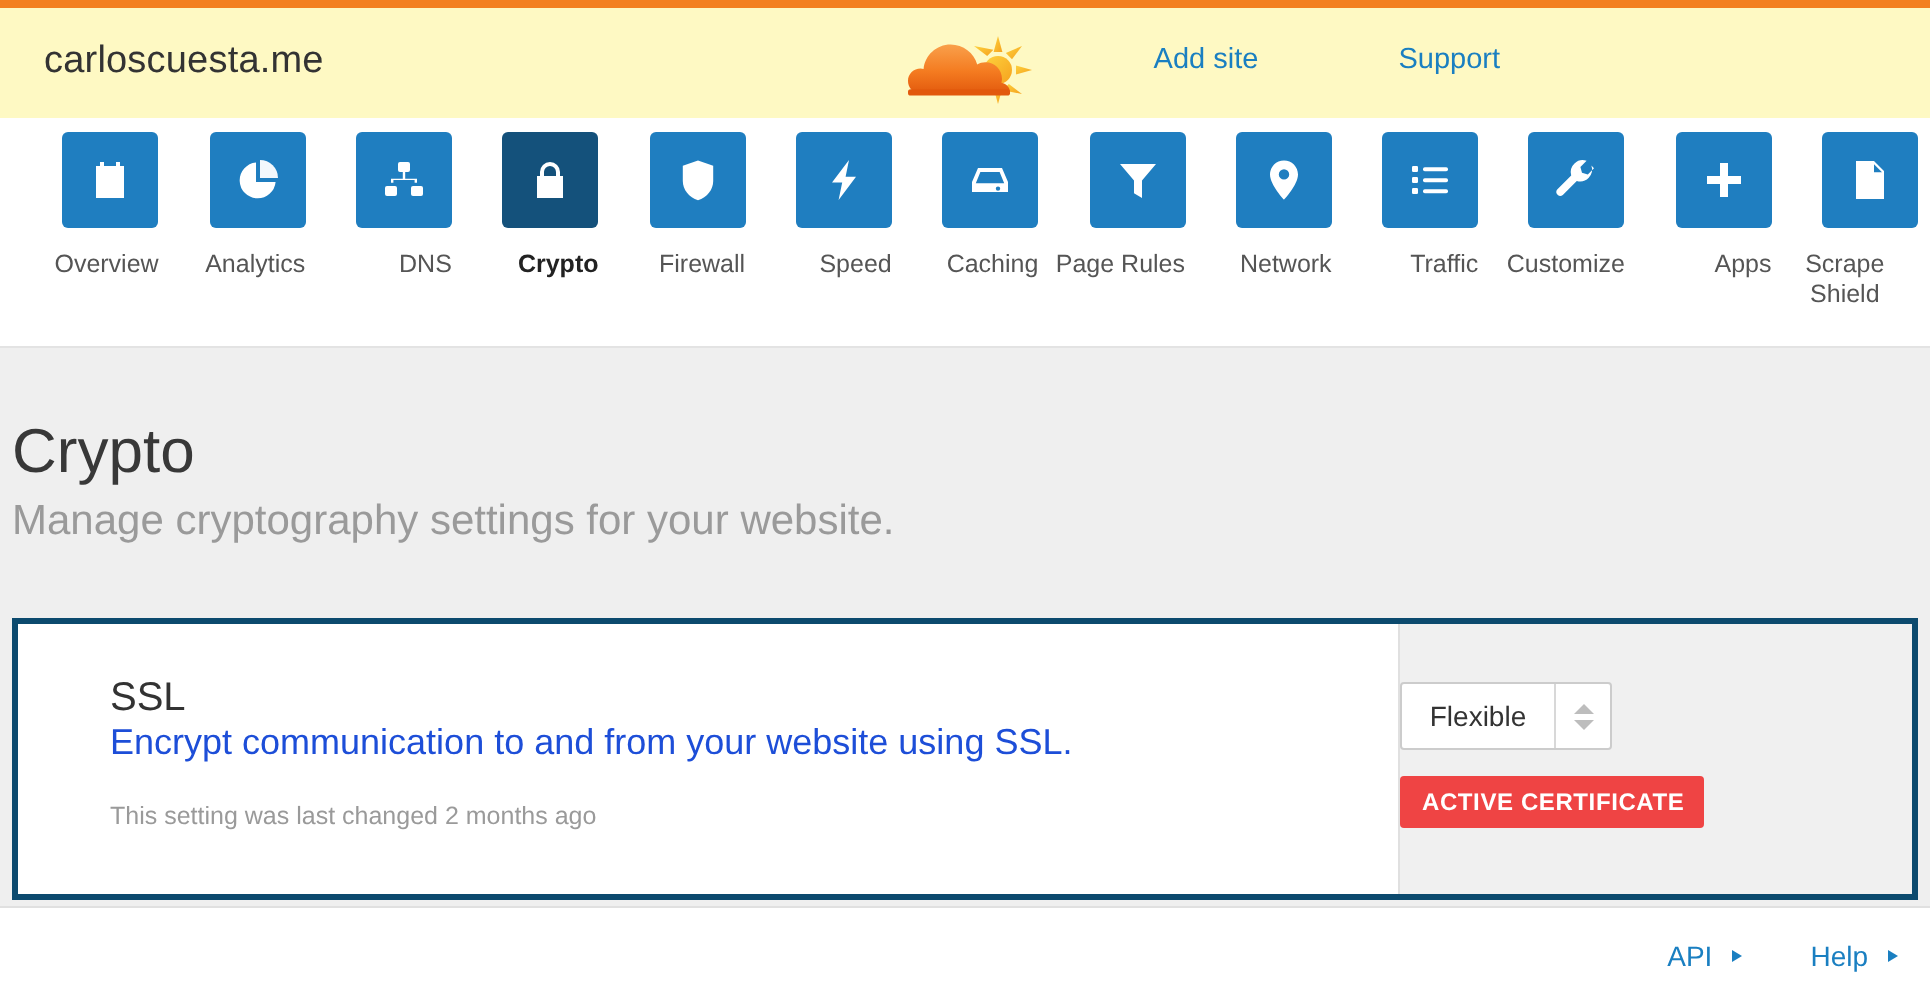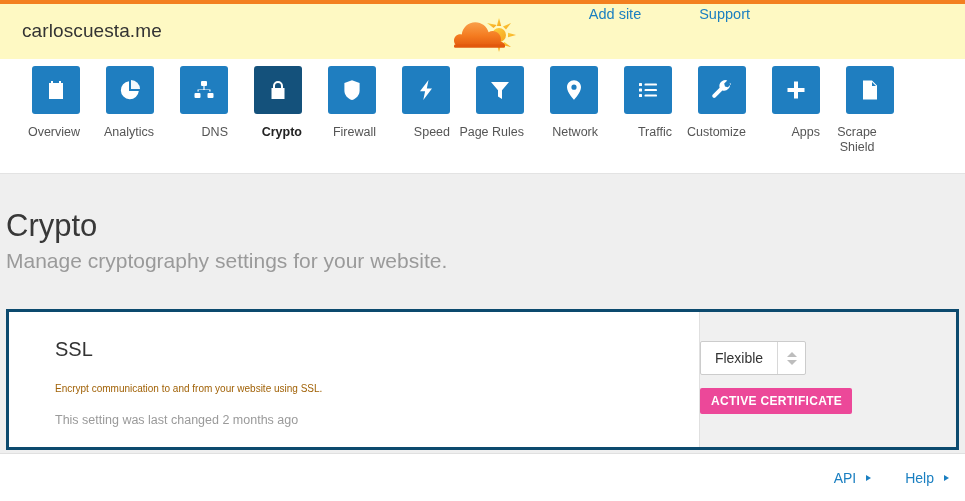--- a/index.html
+++ b/index.html
@@ -21,22 +21,22 @@
   }
   .site-name {
     position: absolute; left: 22px; top: 16px;
     font-size: 19px; color: #333333; letter-spacing: .1px;
   }
   .logo-wrap {
     position: absolute; left: 450px; top: 6px;
     width: 70px; height: 44px;
   }
   .header-links {
-    position: absolute; right: 0; top: 2px;
-    display: flex; gap: 0; justify-content: space-between;
+    position: absolute; right: 0; top: 18px;
+    display: flex; gap: 12px; justify-content: space-between;
   }
   .header-link {
     color: #1a7fc1; font-size: 14.5px; text-decoration: none;
     padding: 0 0 0 0; margin-right: 58px;
     cursor: pointer;
   }
   .header-link.support { margin-right: 215px; }
 
   
   .nav {
@@ -70,21 +70,21 @@
   
   .card-wrap { padding: 36px 6px 0 6px; }
   .card {
     display: flex; background: #ffffff;
     border: 3px solid #0c4a6e;
     height: 141px;
     padding-left: 20px;
   }
   .card-left { width: 670px; padding: 26px 24px 0 26px; }
   .card-title { font-size: 20px; color: #333333; font-weight: 400; }
-  .card-desc { font-size: 10px; color: #a16207; margin-top: 22px; }
+  .card-desc { font-size: 18px; color: #1d4ed8; }
   .card-note { font-size: 12.5px; color: #9a9a9a; margin-top: 19px; }
   .card-right {
     flex: 1; background: #f0f0f0;
     border-left: 1px solid #e0e0e0;
     display: flex; flex-direction: column;
     align-items: flex-start; justify-content: flex-start;
     padding-top: 29px;
   }
   .select-box {
     display: flex; height: 34px; background: #ffffff;
@@ -97,21 +97,21 @@
   }
   .select-stepper {
     width: 28px; border-left: 1px solid #d8d8d8;
     display: flex; flex-direction: column;
     align-items: center; justify-content: center; gap: 3px;
     cursor: pointer;
   }
   .tri-up { width:0;height:0;border-left:5px solid transparent;border-right:5px solid transparent;border-bottom:5px solid #bdbdbd; }
   .tri-down { width:0;height:0;border-left:5px solid transparent;border-right:5px solid transparent;border-top:5px solid #bdbdbd; }
   .badge {
-    margin-top: 13px; background: #ec4899; color: #ffffff;
+    margin-top: 13px; background: #ef4444; color: #ffffff;
     font-size: 12px; font-weight: 700; letter-spacing: .3px;
     padding: 6px 10px 6px 11px; border-radius: 2px;
   }
 
   
   .footer {
     position: absolute; left: 0; bottom: 0;
     width: 100%; height: 48px; background: #ffffff;
     border-top: 1px solid #e0e0e0;
     display: flex; align-items: center; justify-content: flex-end;
@@ -227,20 +227,29 @@
 
     <a class="nav-item">
       <span class="tile">
         <svg width="24" height="24" viewBox="0 0 24 24" fill="#fff">
           <path d="M14.5 2 6 13.2h5.1L9.3 22 18 10.4h-5.2L14.5 2z"></path>
         </svg>
       </span>
       <span class="nav-label">Speed</span>
     </a>
 
+    <a class="nav-item">
+      <span class="tile">
+        <svg width="24" height="24" viewBox="0 0 24 24" fill="#fff">
+          <path d="M5.2 6.5h13.6L21 13v5.2H3V13l2.2-6.5zm.9 1.8L4.6 13h14.8l-1.5-4.7H6.1z" opacity="0"></path>
+          <path d="M6 6h12l3 7v5H3v-5l3-7zm-1.1 7.6h14.2L16.8 8H7.2l-2.3 5.6zM16 15.2a1.1 1.1 0 1 0 0 2.2 1.1 1.1 0 0 0 0-2.2zM5 15.4h8v1.8H5v-1.8z"></path>
+        </svg>
+      </span>
+      <span class="nav-label">Caching</span>
+    </a>
 
     <a class="nav-item">
       <span class="tile">
         <svg width="24" height="24" viewBox="0 0 24 24" fill="#fff">
           <path d="M3 4h18l-7 8.2V21l-4-2.4v-6.4L3 4z"></path>
         </svg>
       </span>
       <span class="nav-label">Page Rules</span>
     </a>
 

